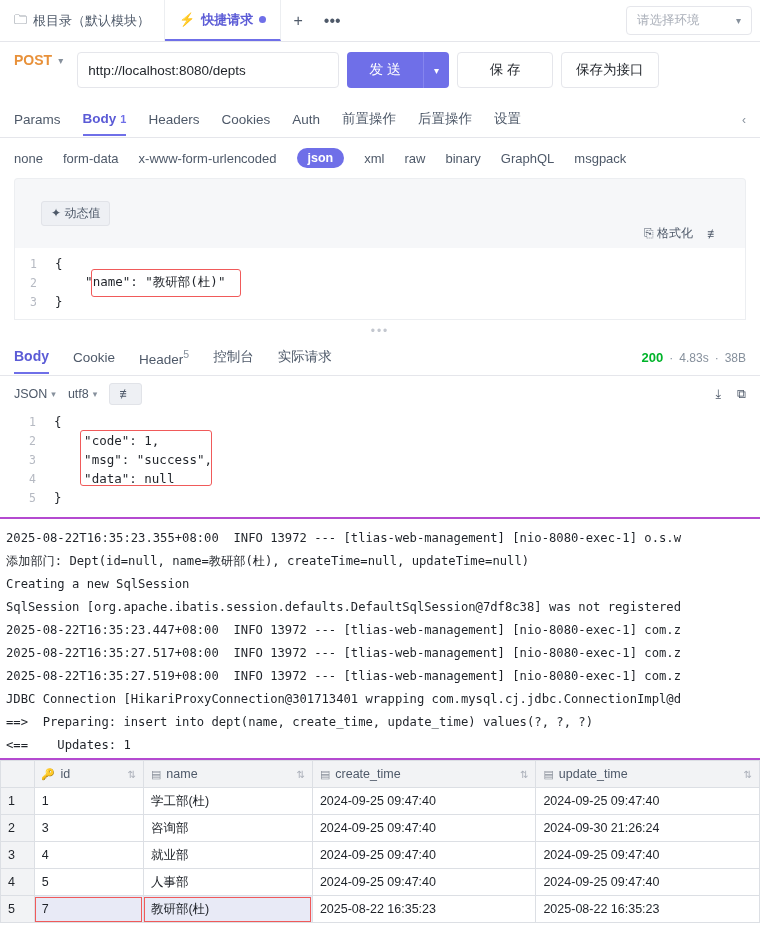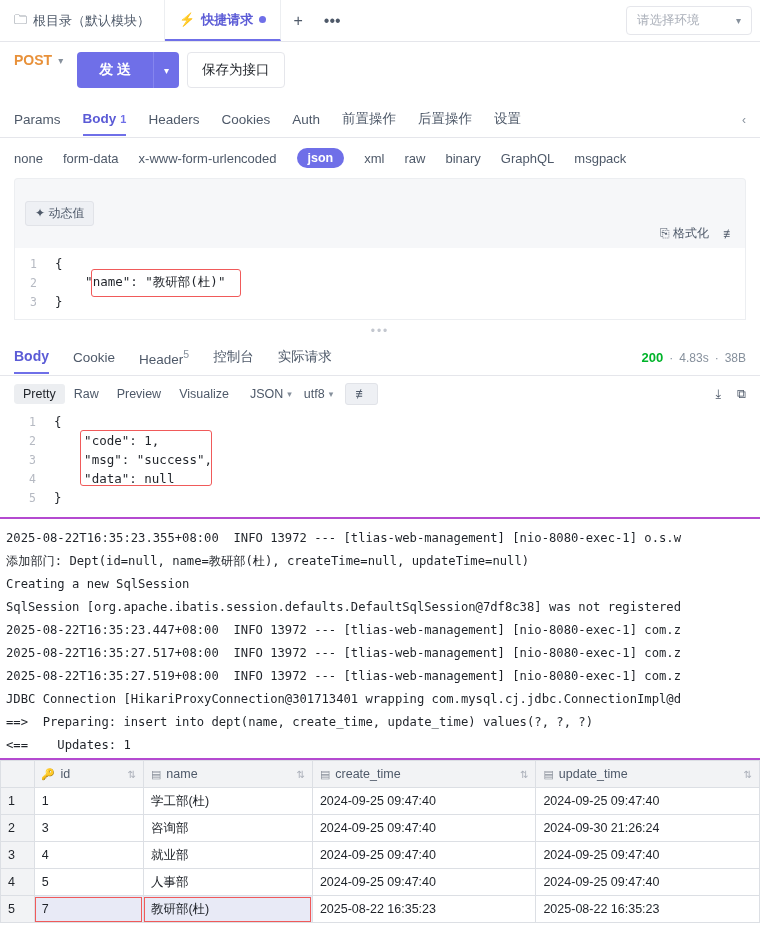--- a/index.html
+++ b/index.html
@@ -77,21 +77,21 @@
     color: #1f2329;
     font-family: "Liberation Sans", sans-serif;
     background: #fff;
     max-width: 262px;
   }
   .sendgrp { display: flex; align-items: stretch; }
   .send {
     background: #6f6fe8; color: #fff; border: none;
     border-radius: 4px 0 0 4px;
     padding: 0 22px; height: 36px;
-    font-size: 14px; font-weight: bold; cursor: pointer;
+    font-size: 14px; font-weight: normal; cursor: pointer;
     font-family: "Liberation Sans", sans-serif;
   }
   .send-caret {
     background: #6f6fe8; color: #fff; border: none;
     border-left: 1px solid #8585ee;
     border-radius: 0 4px 4px 0;
     width: 26px; height: 36px; font-size: 10px; cursor: pointer;
   }
   .obtn {
     height: 36px; min-width: 96px;
@@ -129,21 +129,21 @@
   .pill-json {
     background: #6f6fe8; color: #fff;
     border-radius: 11px; padding: 3px 11px;
     font-size: 12.5px; font-weight: bold;
   }
 
   
   .edtoolbar {
     display: flex; align-items: center;
     margin: 0 14px;
-    padding: 6px 10px;
+    padding: 6px 26px;
     background: #f6f7f9;
     border: 1px solid #eceef1;
     border-bottom: none;
     border-radius: 4px 4px 0 0;
     font-size: 12px; color: #4e5969;
   }
   .chip {
     background: #eef0f4; border: 1px solid #e1e3e8;
     border-radius: 3px; padding: 3px 9px;
     color: #4e5969; cursor: pointer;
@@ -283,24 +283,26 @@
       <span>请选择环境</span>
       <span class="chev">▾</span>
     </div>
   </div>
 
   <div class="urlbar">
     <div class="method">
       <span>POST</span>
       <span class="chev">▾</span>
     </div>
+    <input class="urlinput" value="http://localhost:8080/depts" style="">
     <div class="sendgrp">
       <button class="send">发 送</button>
       <button class="send-caret">▾</button>
     </div>
+    <button class="obtn">保 存</button>
     <button class="obtn">保存为接口</button>
   </div>
 
   <div class="reqtabs">
     <div class="rt">Params</div>
     <div class="rt active">
       <span>Body</span><span class="badge-num">1</span>
     </div>
     <div class="rt">Headers</div>
     <div class="rt">Cookies</div>
@@ -366,26 +368,20 @@
     <div class="status">
       <span class="code200">200</span>
       <span>·</span>
       <span>4.83s</span>
       <span>·</span>
       <span>38B</span>
     </div>
   </div>
 
   <div class="resptoolbar">
-    <span class="seg">
-      <span class="on">Pretty</span>
-      <span>Raw</span>
-      <span>Preview</span>
-      <span>Visualize</span>
-    </span>
     <span class="sel">
       <span>JSON</span>
       <span class="chev">▾</span>
     </span>
     <span class="sel">
       <span>utf8</span>
       <span class="chev">▾</span>
     </span>
     <span class="chip">≢</span>
     <span class="right">

